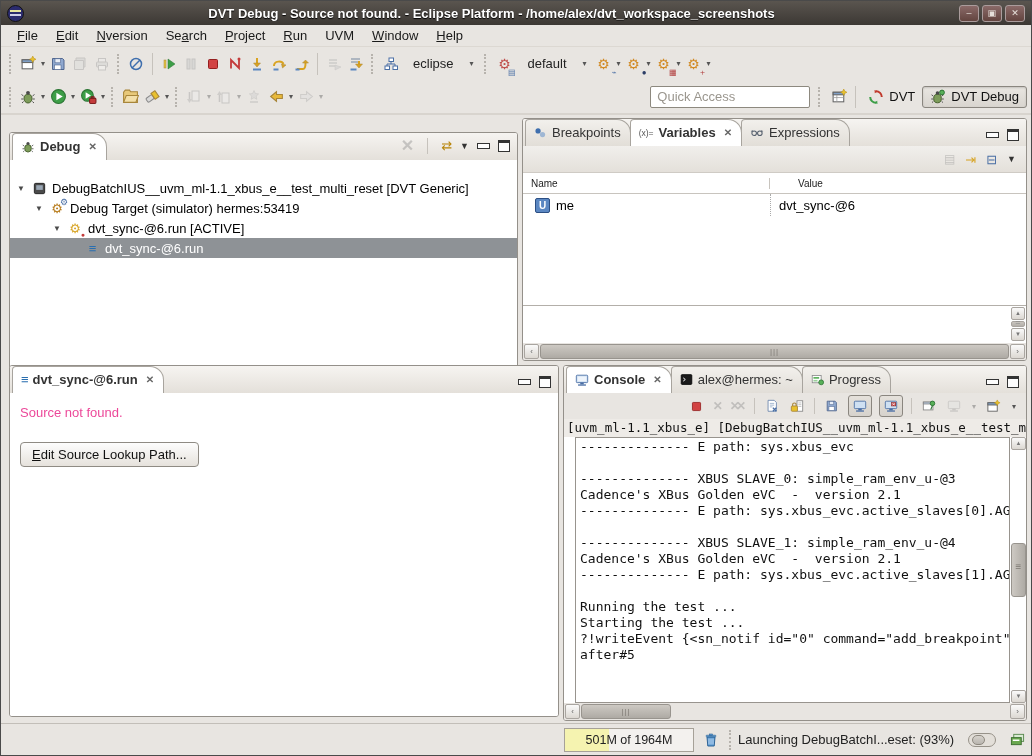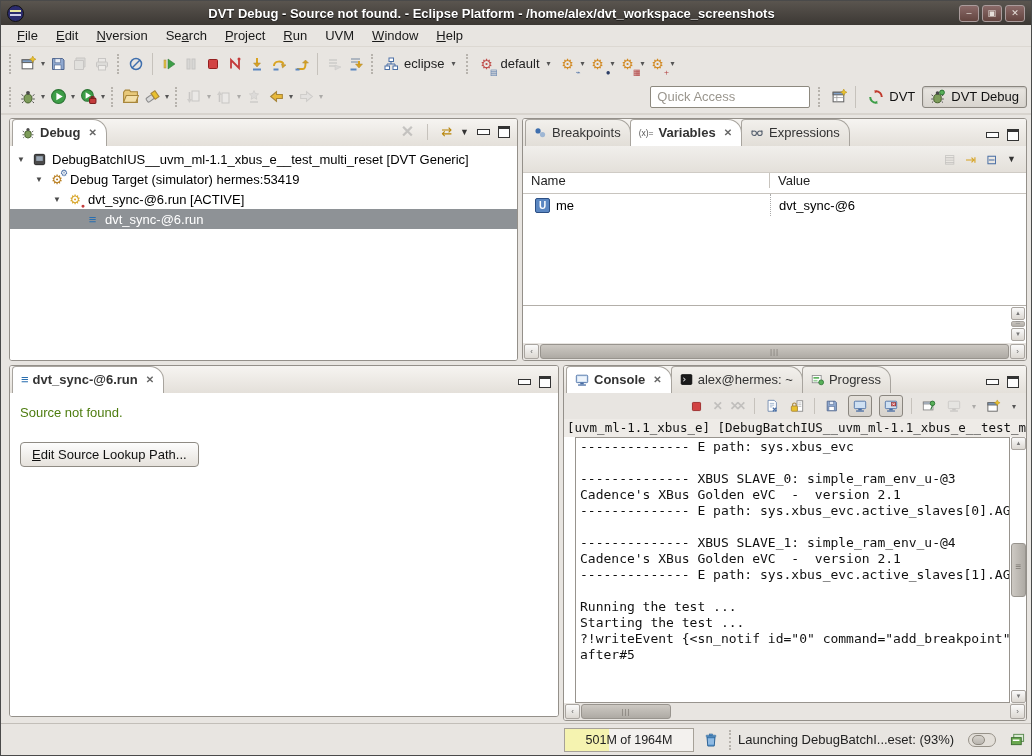--- a/index.html
+++ b/index.html
@@ -18,21 +18,21 @@
   .mkey{text-decoration:underline;}
   
   .tbrow{display:flex;align-items:center;padding:0 4px;}
   .tb1{height:33px;}
   .tb2{height:33px;border-bottom:2px solid #d8d4ce;}
   .grip{border-left:2px dotted #b7b3ad;height:20px;margin:0 6px 0 4px;}
   .vsep{width:1px;background:#c6c2bc;height:22px;margin:0 5px;}
   .tbtn{min-width:22px;height:22px;display:flex;align-items:center;justify-content:center;border-radius:3px;position:relative;}
   .dis{opacity:.4;filter:grayscale(.9);}
   .chev{font-size:8px;color:#555;margin:0 2px;}
-  .combo{display:flex;align-items:center;gap:5px;padding:1px 4px;font-size:13px;color:#222;}
+  .combo{display:flex;align-items:center;gap:14px;padding:1px 4px;font-size:13px;color:#222;}
   .glyph{font-size:14px;line-height:1;}
   .ovr{position:absolute;right:-2px;bottom:-2px;font-size:8px;line-height:1;}
   .qa-input{width:146px;height:20px;border:1px solid #8d897f;border-radius:2px;background:#fff;font-size:13px;padding:0 6px;color:#333;font-family:"Liberation Sans",sans-serif;}
   .qa-input::placeholder{color:#9a968e;}
   .persp{display:flex;align-items:center;gap:5px;font-size:13px;padding:2px 7px;border-radius:3px;color:#111;}
   .persp.pressed{border:1px solid #8a867f;background:linear-gradient(#e9e6e1,#d9d5cf);box-shadow:inset 0 1px 2px rgba(0,0,0,.15);}
   
   .main{position:absolute;left:0;top:112px;width:1032px;height:610px;}
   .panel{position:absolute;background:#fff;border:1px solid #94908a;border-radius:3px;overflow:hidden;display:flex;flex-direction:column;}
   .phead{height:27px;background:linear-gradient(#f6f4f1,#e4e0da);display:flex;align-items:flex-end;flex:0 0 auto;}
@@ -46,41 +46,41 @@
   .vmenu{font-size:9px;color:#333;}
   
   .tree{flex:1;background:#fff;font-size:13px;padding-top:3px;overflow:hidden;}
   .trow{height:20px;display:flex;align-items:center;gap:5px;white-space:nowrap;}
   .trow.sel{background:#8e9296;color:#fff;}
   .arrow{font-size:8px;color:#4a4a4a;width:10px;text-align:center;}
   .ticon{width:16px;height:16px;display:inline-flex;align-items:center;justify-content:center;position:relative;flex:0 0 auto;}
   .frames{color:#2a6fb0;font-weight:bold;font-size:13px;letter-spacing:-1px;}
   
   .vtoolbar{height:26px;background:linear-gradient(#f1efec,#e4e0da);border-bottom:1px solid #cfcbc5;display:flex;justify-content:flex-end;align-items:center;gap:10px;padding:0 10px;flex:0 0 auto;}
-  .vheader{display:flex;height:20px;border-bottom:1px solid #c8c4be;font-size:13px;color:#222;flex:0 0 auto;align-items:flex-start;}
+  .vheader{display:flex;height:20px;border-bottom:1px solid #c8c4be;font-size:10px;color:#222;flex:0 0 auto;align-items:center;gap:20px;}
   .vh-name{width:247px;padding-left:8px;box-sizing:border-box;border-right:1px solid #c8c4be;}
   .vh-val{padding-left:8px;}
   .vrow{display:flex;height:22px;align-items:center;font-size:13px;}
   .vc-name{width:247px;padding-left:12px;box-sizing:border-box;display:flex;align-items:center;gap:6px;}
   .vc-val{padding-left:8px;border-left:1px dotted #aaa;height:100%;display:flex;align-items:center;}
   .uicon{width:13px;height:13px;background:#5b87c2;border:1px solid #2c4f84;color:#fff;font:bold 10px/13px "Liberation Sans",sans-serif;text-align:center;border-radius:2px;}
   .vfill{flex:1;}
   .detailpane{height:37px;border-top:1px solid #b3afa9;position:relative;flex:0 0 auto;}
   .mini-sb{position:absolute;right:1px;top:1px;width:14px;height:34px;display:flex;flex-direction:column;gap:1px;}
   .sbtn{height:11px;border:1px solid #a9a5a0;border-radius:2px;background:linear-gradient(#fafafa,#dcd8d2);font-size:6px;color:#777;text-align:center;line-height:10px;}
   .sthumb{flex:1;border:1px solid #a9a5a0;border-radius:2px;background:linear-gradient(#c9c5bf,#b3afa9);position:relative;}
   .sthumb::after{content:"=";position:absolute;left:0;right:0;top:50%;margin-top:-7px;text-align:center;font-size:9px;color:#888;}
   .hscroll{height:15px;display:flex;align-items:stretch;gap:1px;padding:1px;flex:0 0 auto;background:#e8e5e1;}
   .hbtn{width:13px;border:1px solid #a9a5a0;border-radius:2px;background:linear-gradient(#fafafa,#dcd8d2);font-size:8px;color:#666;text-align:center;line-height:13px;}
   .hthumb{border:1px solid #98948e;border-radius:3px;background:linear-gradient(#cdc9c3,#aeaaa4);position:relative;}
   .hthumb::after{content:"|||";position:absolute;left:50%;top:0;transform:translateX(-50%);font-size:8px;color:#7d7973;line-height:13px;letter-spacing:1px;}
   .htrack{flex:1;}
   
   .edbody{flex:1;background:#fff;padding:12px 10px;}
-  .srcerr{color:#4d7c0f;font-size:13px;margin-bottom:22px;}
+  .srcerr{color:#ec4899;font-size:13px;margin-bottom:22px;}
   .btn{display:inline-block;border:1px solid #8f8b84;border-radius:4px;background:linear-gradient(#fdfdfd,#e6e2dc);padding:4px 11px;font-size:13px;color:#111;}
   
   .ctoolbar{height:26px;display:flex;align-items:center;justify-content:flex-end;gap:7px;padding:0 8px;background:#e8e5e1;flex:0 0 auto;}
   .tgl{border:1px solid #8a867f;background:linear-gradient(#e5e1db,#d6d2cc);border-radius:3px;}
   .clabel{font-family:"DejaVu Sans Mono",monospace;font-size:12.5px;color:#111;padding:1px 3px 2px;white-space:nowrap;overflow:hidden;background:#eeebe7;flex:0 0 auto;}
   .cbodywrap{flex:1;display:flex;min-height:0;padding-left:11px;}
   .cout{flex:1;border:1px solid #98948e;background:#fff;font-family:"DejaVu Sans Mono",monospace;font-size:13px;line-height:16px;padding:1px 4px;overflow:hidden;color:#111;}
   .cline{white-space:pre;height:16px;}
   .vscroll{width:15px;display:flex;flex-direction:column;gap:1px;padding:0 0 0 1px;}
   .vtrack{flex:1;}
@@ -366,21 +366,21 @@
           <circle cx="7.5" cy="4" r="1.8" fill="#4a4a4a"></circle>
           <path d="M3.3 7L1.5 5.8M3.1 10H1.2M3.4 12.3L2 13.6M11.7 7l1.8-1.2M11.9 10h1.9M11.6 12.3l1.4 1.3" stroke="#555"></path>
           <circle cx="12" cy="3.5" r="2.4" fill="#58b058" stroke="#2c7434"></circle>
         </svg>
       <span>DVT Debug</span>
     </span>
   </div>
 
   <div class="main">
 
-    <div class="panel" style="left:8px;top:5px;width:507px;height:241px;">
+    <div class="panel" style="left:8px;top:19px;width:507px;height:241px;gap:15px;">
       <div class="phead">
         <div class="tabs">
           <span class="tab on">
             <svg width="14" height="14" viewBox="0 0 16 16">
                 <ellipse cx="8" cy="9.5" rx="3.8" ry="4.3" fill="#7d9c5a" stroke="#46602c"></ellipse>
                 <circle cx="8" cy="4" r="1.8" fill="#4a4a4a"></circle>
                 <path d="M3.8 7L2 5.8M3.6 10H1.7M3.9 12.3L2.5 13.6M12.2 7L14 5.8M12.4 10h1.9M12.1 12.3l1.4 1.3" stroke="#555"></path>
               </svg>
             <span>Debug</span>
             <span class="closex">✕</span>

